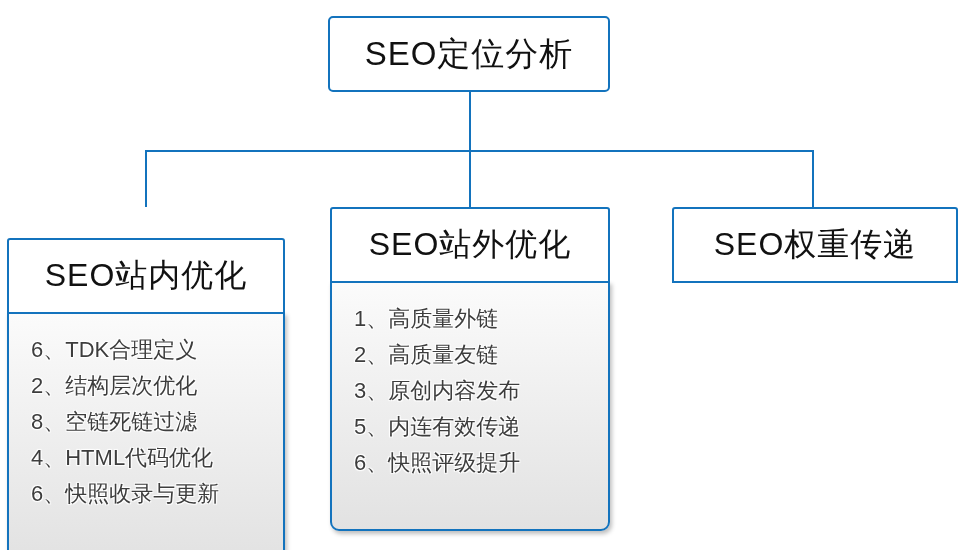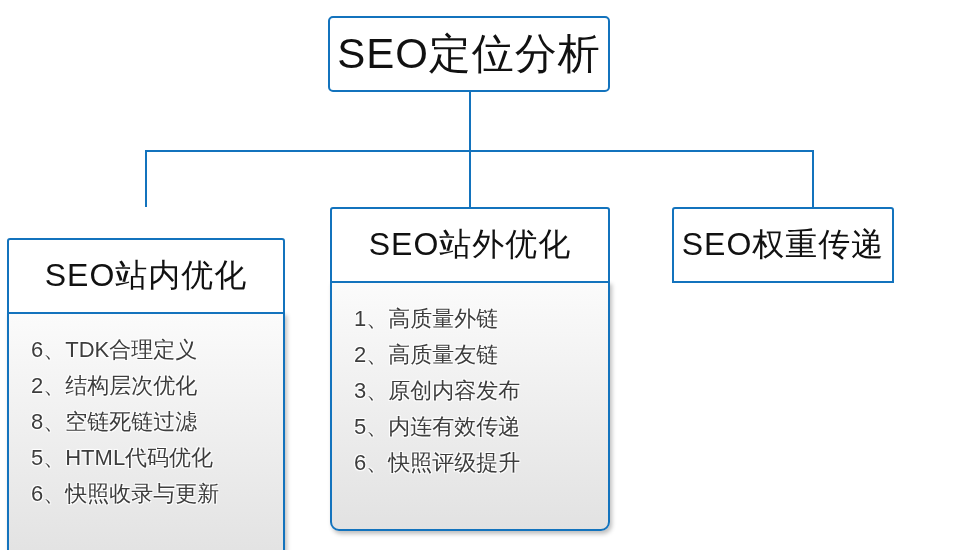--- a/index.html
+++ b/index.html
@@ -12,41 +12,41 @@
   .root-box {
     position: absolute;
     left: 328px; top: 16px;
     width: 282px; height: 76px;
     background: #ffffff;
     border: 2px solid #1373bd;
     border-radius: 5px;
     display: flex; align-items: center; justify-content: center;
   }
   .root-box .title {
-    font-size: 42px;
+    font-size: 33px;
     color: #111111;
     letter-spacing: 1px;
     white-space: nowrap;
   }
 
   
   .line { position: absolute; background: #1373bd; }
   .line.v { width: 2px; }
   .line.h { height: 2px; }
   #line-root-drop   { left: 469px; top: 92px;  height: 60px; }
   #line-horizontal  { left: 145px; top: 150px; width: 669px; }
   #line-drop-left   { left: 145px; top: 150px; height: 57px; }
   #line-drop-center { left: 469px; top: 150px; height: 57px; }
   #line-drop-right  { left: 812px; top: 150px; height: 57px; }
 
   
   .column { position: absolute; top: 207px; }
   #column-onsite  { left: 7px;   width: 278px; margin-top: 31px; }
   #column-offsite { left: 330px; width: 280px; }
-  #column-weight  { left: 672px; width: 222px; }
+  #column-weight  { left: 672px; width: 286px; }
 
   .column-header {
     height: 76px;
     background: #ffffff;
     border: 2px solid #1373bd;
     border-radius: 3px 3px 0 0;
     display: flex; align-items: center; justify-content: center;
     position: relative;
     z-index: 2;
   }
@@ -98,21 +98,21 @@
 
   <div class="column" id="column-onsite">
     <div class="column-header">
       <span class="title">SEO站内优化</span>
     </div>
     <div class="column-list">
       <ul>
         <li>6、TDK合理定义</li>
         <li>2、结构层次优化</li>
         <li>8、空链死链过滤</li>
-        <li>5、HTML代码优化</li>
+        <li>4、HTML代码优化</li>
         <li>6、快照收录与更新</li>
       </ul>
     </div>
   </div>
 
   <div class="column" id="column-offsite">
     <div class="column-header">
       <span class="title">SEO站外优化</span>
     </div>
     <div class="column-list">

